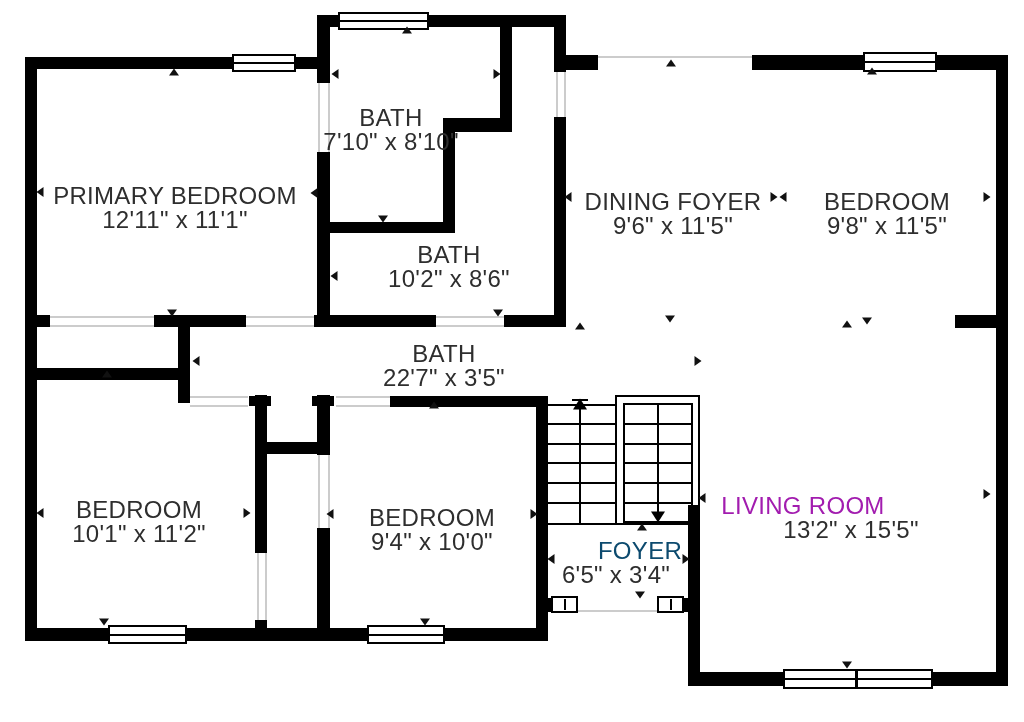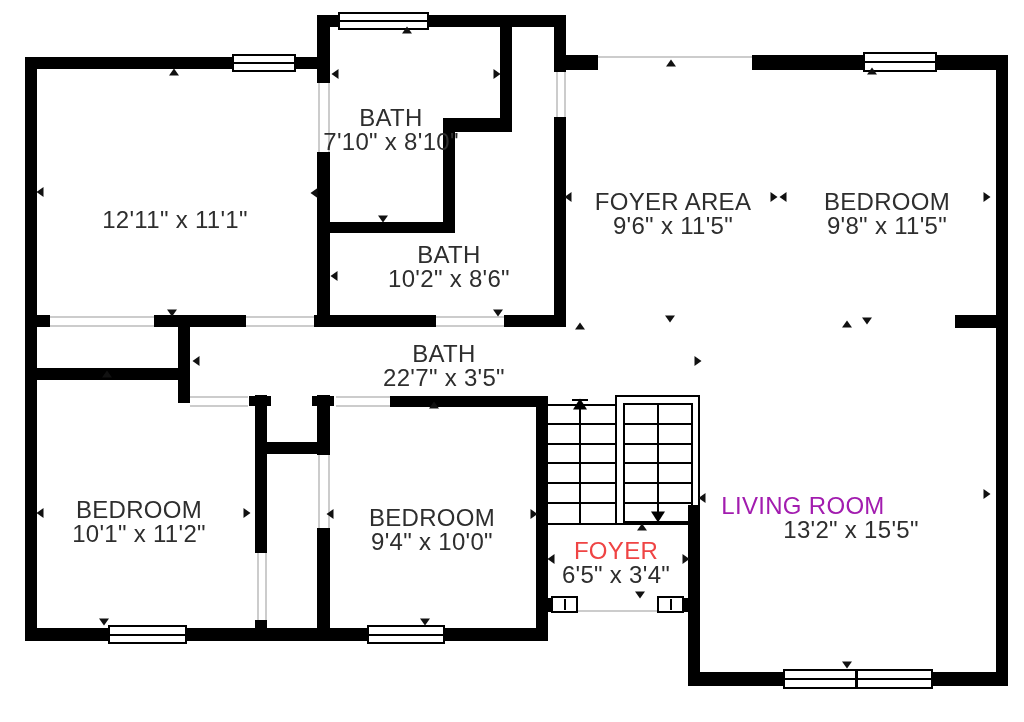--- a/index.html
+++ b/index.html
@@ -165,32 +165,33 @@
     <div class="tri tri-left" style="left: 196px; top: 361px;"></div>
     <div class="tri tri-left" style="left: 783px; top: 197px;"></div>
     <div class="tri tri-right" style="left: 497px; top: 74px;"></div>
     <div class="tri tri-right" style="left: 987px; top: 197px;"></div>
     <div class="tri tri-right" style="left: 247px; top: 513px;"></div>
     <div class="tri tri-right" style="left: 698px; top: 361px;"></div>
     <div class="tri tri-right" style="left: 987px; top: 494px;"></div>
     <div class="tri tri-right" style="left: 686px; top: 559px;"></div>
     <div class="tri tri-right" style="left: 534px; top: 514px;"></div>
     <div class="tri tri-right" style="left: 774px; top: 197px;"></div>
+    <div class="label" style="left: 175px; top: 196px; color: rgb(46, 46, 46);">PRIMARY BEDROOM</div>
     <div class="label" style="left: 175px; top: 220px; color: rgb(46, 46, 46);">12'11" x 11'1"</div>
     <div class="label" style="left: 391px; top: 118px; color: rgb(46, 46, 46);">BATH</div>
     <div class="label" style="left: 391px; top: 142px; color: rgb(46, 46, 46);">7'10" x 8'10"</div>
     <div class="label" style="left: 449px; top: 255px; color: rgb(46, 46, 46);">BATH</div>
     <div class="label" style="left: 449px; top: 279px; color: rgb(46, 46, 46);">10'2" x 8'6"</div>
-    <div class="label" style="left: 673px; top: 202px; color: rgb(46, 46, 46);">FOYER AREA</div>
+    <div class="label" style="left: 673px; top: 202px; color: rgb(46, 46, 46);">DINING FOYER</div>
     <div class="label" style="left: 673px; top: 226px; color: rgb(46, 46, 46);">9'6" x 11'5"</div>
     <div class="label" style="left: 887px; top: 202px; color: rgb(46, 46, 46);">BEDROOM</div>
     <div class="label" style="left: 887px; top: 226px; color: rgb(46, 46, 46);">9'8" x 11'5"</div>
     <div class="label" style="left: 444px; top: 354px; color: rgb(46, 46, 46);">BATH</div>
     <div class="label" style="left: 444px; top: 378px; color: rgb(46, 46, 46);">22'7" x 3'5"</div>
     <div class="label" style="left: 139px; top: 510px; color: rgb(46, 46, 46);">BEDROOM</div>
     <div class="label" style="left: 139px; top: 534px; color: rgb(46, 46, 46);">10'1" x 11'2"</div>
     <div class="label" style="left: 432px; top: 518px; color: rgb(46, 46, 46);">BEDROOM</div>
     <div class="label" style="left: 432px; top: 542px; color: rgb(46, 46, 46);">9'4" x 10'0"</div>
-    <div class="label" style="left: 616px; top: 551px; color: #ef4444;">FOYER</div>
+    <div class="label" style="left: 640px; top: 551px; color: #0c4a6e;">FOYER</div>
     <div class="label" style="left: 616px; top: 575px; color: rgb(46, 46, 46);">6'5" x 3'4"</div>
     <div class="label" style="left: 803px; top: 506px; color: #a21caf;">LIVING ROOM</div>
     <div class="label" style="left: 851px; top: 530px; color: rgb(46, 46, 46);">13'2" x 15'5"</div>
   </div>
 
 </body></html>

